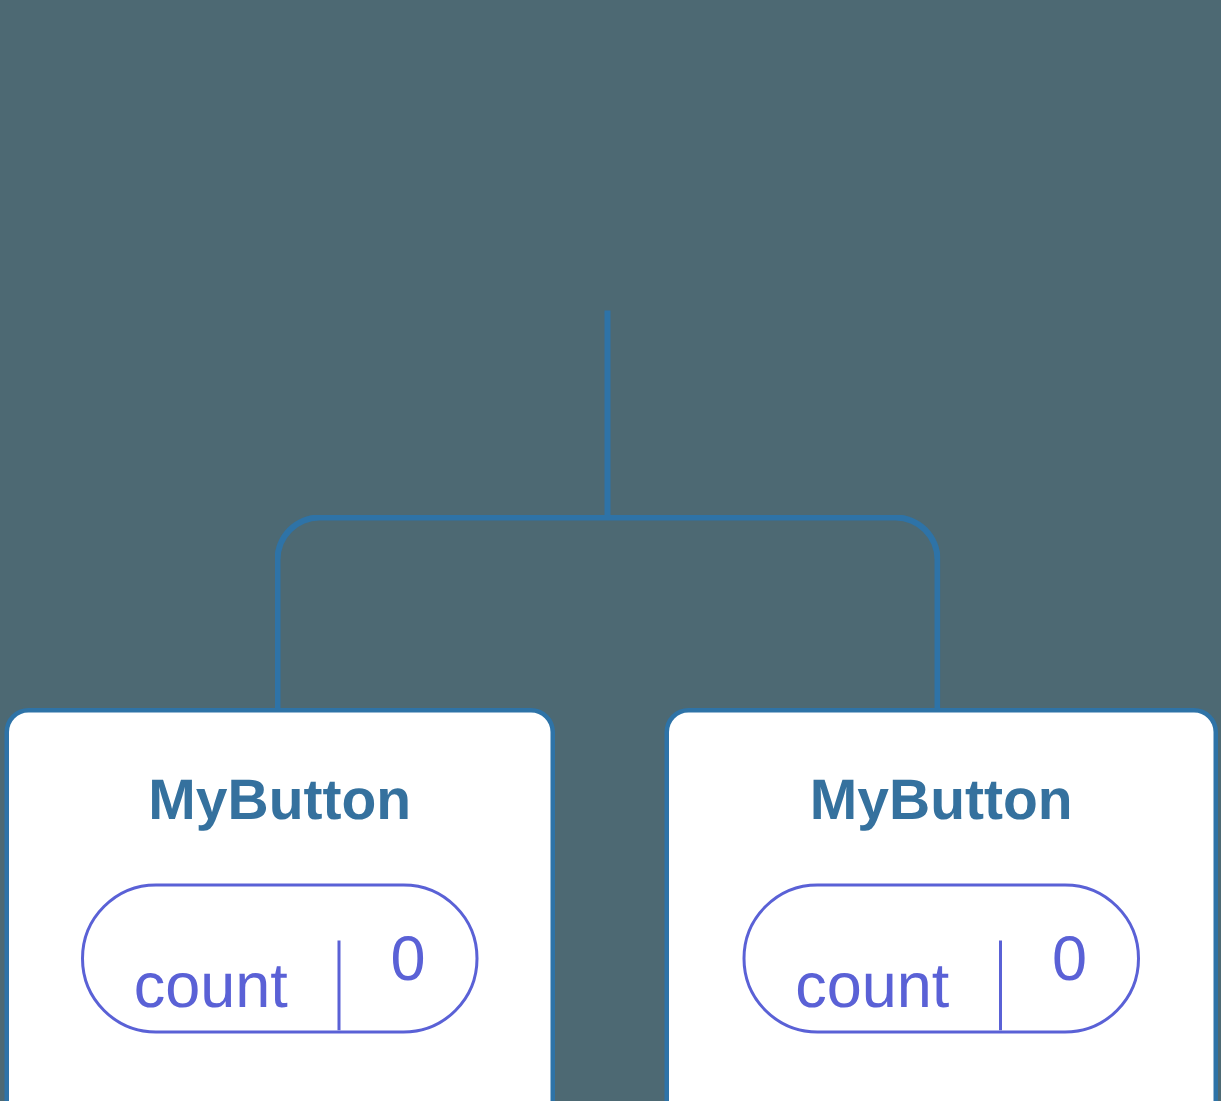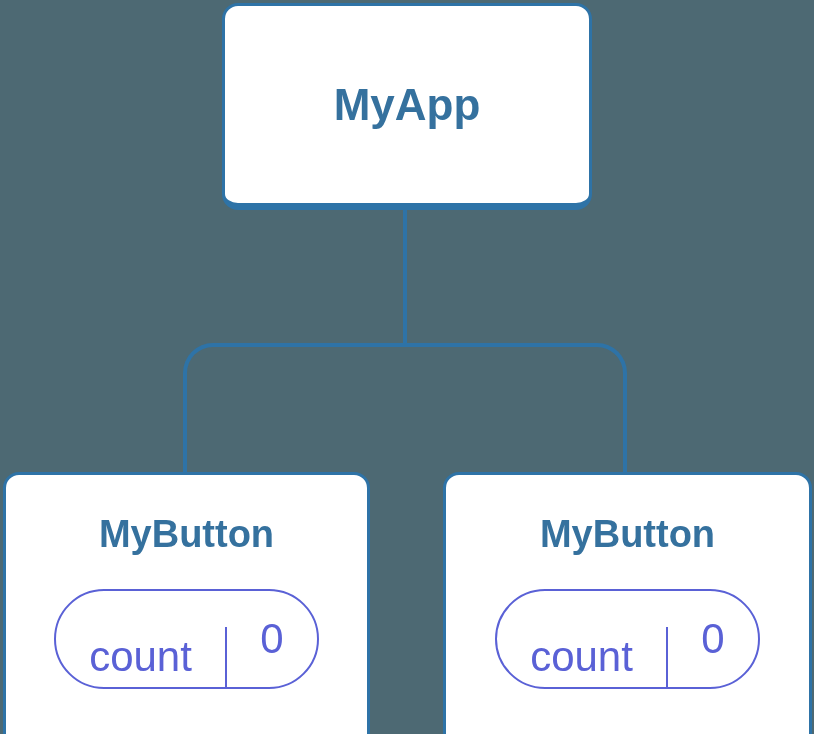--- a/index.html
+++ b/index.html
@@ -90,23 +90,20 @@
     border-bottom: none;
     border-top-left-radius: 30px;
     border-top-right-radius: 30px;
   }
 </style>
 </head>
 <body>
 
 <div class="canvas">
 
-  <div class="node node-root">
-    <span>MyApp</span>
-  </div>
 
   <div class="stem"></div>
   <div class="bracket"></div>
 
   <div class="node node-child left">
     <span class="child-label">MyButton</span>
     <div class="pill">
       <div class="pill-key">count</div>
       <div class="pill-value">0</div>
     </div>

